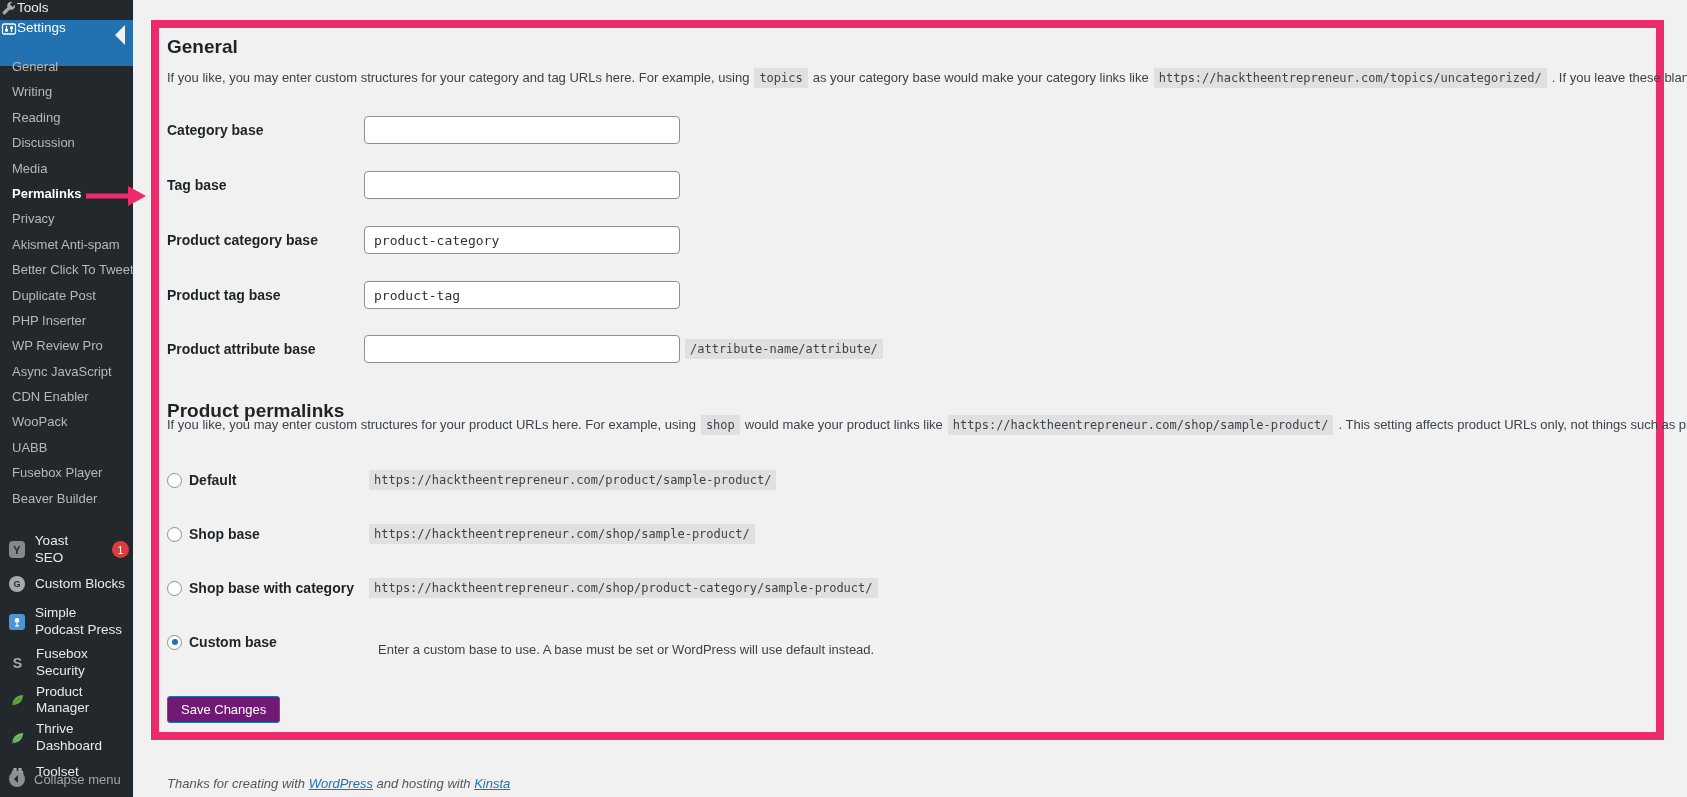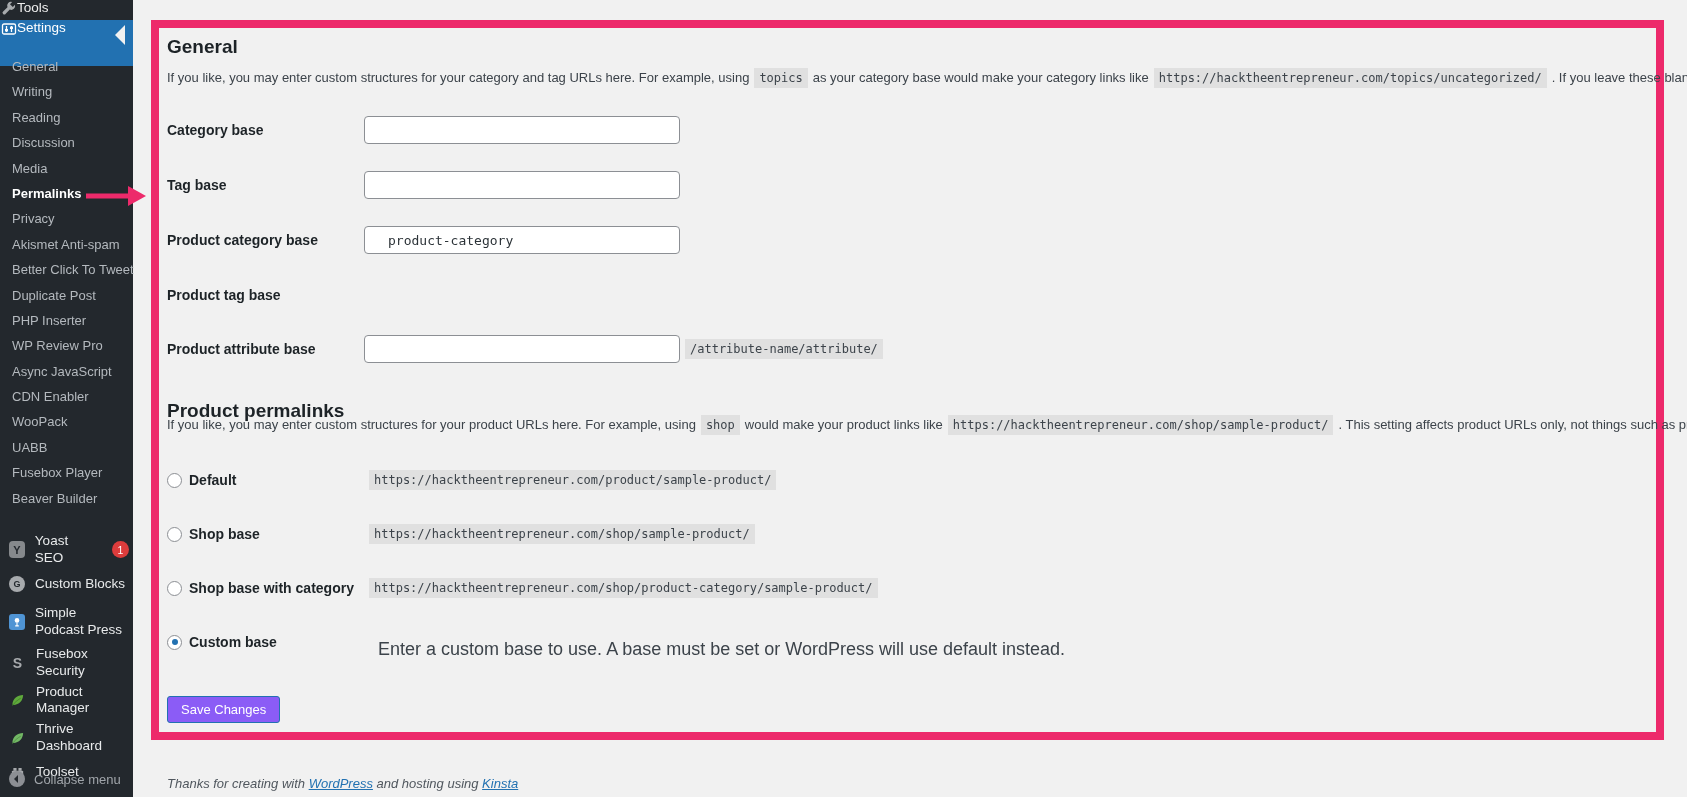--- a/index.html
+++ b/index.html
@@ -84,38 +84,38 @@
     background:#e0e0e0; padding:3px 5px; margin:0 5px; color:#3c434a;
   }
   .field-row, .option-row {
     position:absolute; left:167px; height:28px; display:flex; align-items:center;
   }
   .field-label {
     width:197px; flex:0 0 197px; font-size:14px; font-weight:600; color:#1d2327;
   }
   input.text-input {
     width:316px; height:28px; border:1px solid #8c8f94; border-radius:4px;
-    background:#fff; padding:0 23px; font-family:"DejaVu Sans Mono", monospace;
+    background:#fff; padding:0 9px; font-family:"DejaVu Sans Mono", monospace;
     font-size:13px; color:#2c3338;
   }
   .suffix-code { margin-left:12px; }
   .radio {
     width:15px; height:15px; border-radius:50%; border:1px solid #8c8f94;
     background:#fff; flex:0 0 15px; margin-right:7px; position:relative; cursor:pointer;
   }
   .radio.on::after {
     content:""; position:absolute; left:3.5px; top:3.5px; width:6px; height:6px;
     border-radius:50%; background:#2271b1;
   }
   .option-label { width:175px; flex:0 0 175px; font-size:14px; font-weight:600; color:#1d2327; }
   .option-example { margin:0; }
-  .help-text { margin-left:14px; font-size:18px; color:#3c434a; white-space:nowrap;margin-top:15px; }
+  .help-text { margin-left:14px; font-size:13px; color:#3c434a; white-space:nowrap;margin-top:15px; }
   .save-btn {
     position:absolute; left:167px; top:696px; height:27px; padding:0 13px;
-    background:#8b5cf6; color:#fff; border:1px solid #2271b1; border-radius:3px;
+    background:#701a75; color:#fff; border:1px solid #2271b1; border-radius:3px;
     font-size:13px; font-family:"Liberation Sans", sans-serif; cursor:pointer;
   }
   .footer {
     position:absolute; left:167px; top:776px; font-size:13px; font-style:italic;
     color:#50575e;
   }
   .footer a { color:#2271b1; text-decoration:underline; font-style:italic; cursor:pointer; }
 </style>
 </head>
 <body>
@@ -247,20 +247,21 @@
   <input class="text-input" type="text" value="" style="">
 </div>
 
 <div class="field-row" style="top:226px;">
   <span class="field-label">Product category base</span>
   <input class="text-input" type="text" value="product-category" style="">
 </div>
 
 <div class="field-row" style="top:281px;">
   <span class="field-label">Product tag base</span>
+  <input class="text-input" type="text" value="product-tag" style="">
 </div>
 
 <div class="field-row" style="top:335px;">
   <span class="field-label">Product attribute base</span>
   <input class="text-input" type="text" value="" style="">
   <code class="inline-code suffix-code">/attribute-name/attribute/</code>
 </div>
 
 <h2 class="section-title" style="top:400px;">Product permalinks</h2>
 
@@ -285,13 +286,13 @@
 </div>
 
 <div class="option-row" style="top:628px;">
   <span class="radio on"></span>
   <span class="option-label">Custom base</span>
   <span class="help-text">Enter a custom base to use. A base must be set or WordPress will use default instead.</span>
 </div>
 
 <button class="save-btn">Save Changes</button>
 
-<p class="footer"><span>Thanks for creating with</span> <a>WordPress</a> <span>and hosting using</span> <a>Kinsta</a></p>
+<p class="footer"><span>Thanks for creating with</span> <a>WordPress</a> <span>and hosting with</span> <a>Kinsta</a></p>
 
 </body></html>

